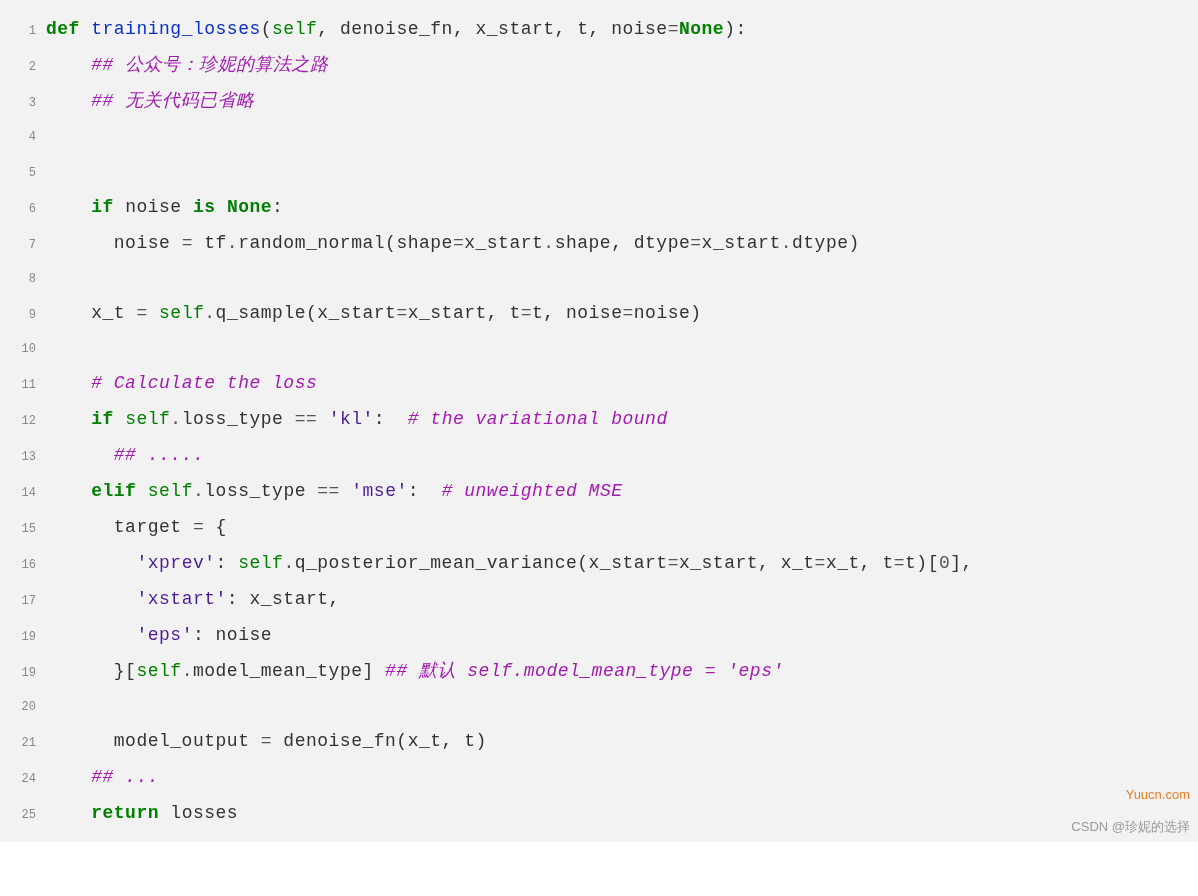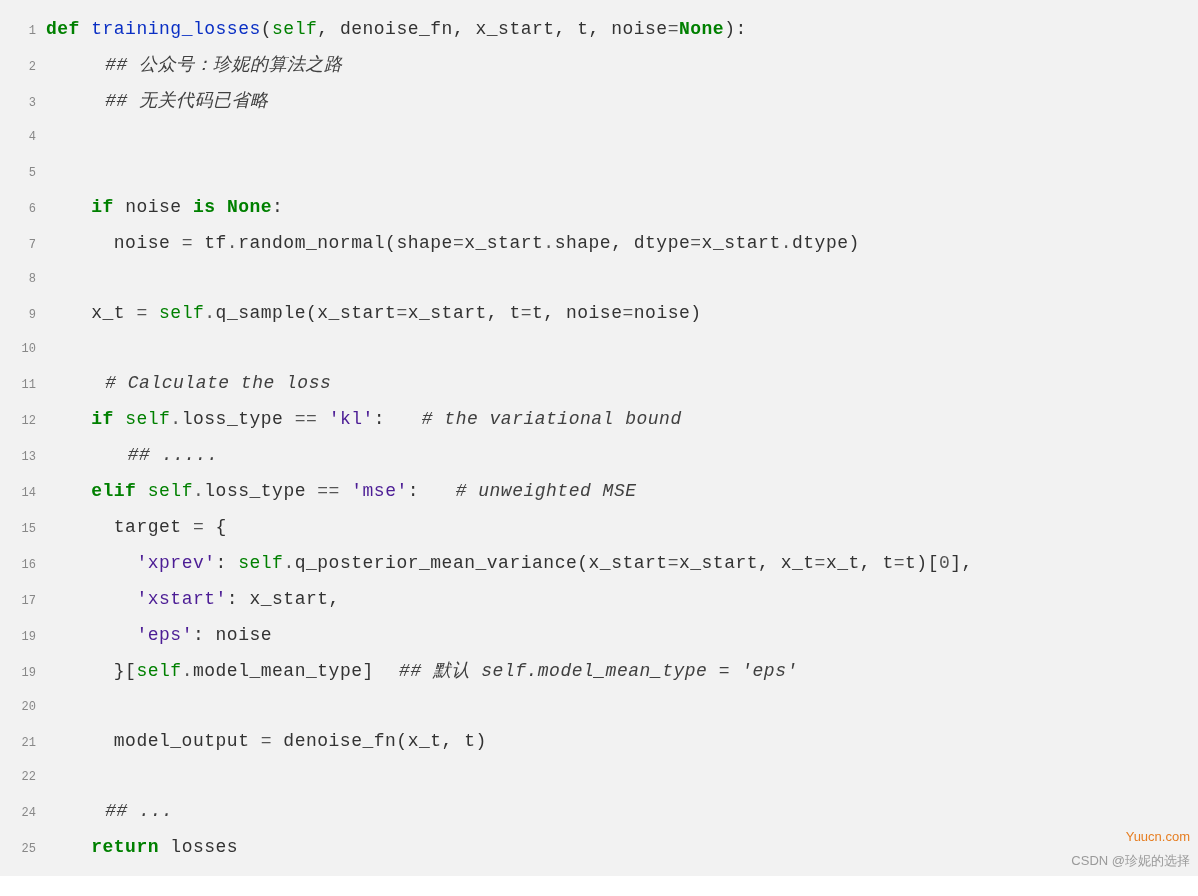--- a/index.html
+++ b/index.html
@@ -36,28 +36,28 @@
     color: #333;
     letter-spacing: 0.5px;
     font-family: Liberation Mono, monospace;
   }
   .kw   { color: #008000; font-weight: bold; }   
   .fn   { color: #0a2fc4; }                       
   .self { color: #008000; }                       
   .none { color: #008000; font-weight: bold; }    
   .str  { color: #4c1d95; }                       
   .num  { color: #555555; }                       
-  .cmt  { color: #404040; font-style: italic; margin-left: 14px; }   
+  .cmt  { color: #a21caf; font-style: italic; }   
   .op   { color: #555555; }                       
   .id   { color: #333333; }                       
 
   .watermark-right {
     position: absolute;
     right: 8px;
-    bottom: 32px;
+    bottom: 40px;
     color: #e67e22;
     font-size: 13px;
     font-family: Arial, sans-serif;
     text-align: right;
   }
   .watermark-bottom {
     position: absolute;
     right: 8px;
     bottom: 6px;
     color: #9a9a9a;
@@ -84,19 +84,18 @@
       <div class="line"><span class="gutter">12</span><span class="code"><span class="id">    </span><span class="kw">if</span><span class="id"> </span><span class="self">self</span><span class="op">.</span><span class="id">loss_type </span><span class="op">==</span><span class="id"> </span><span class="str">'kl'</span><span class="id">:  </span><span class="cmt"># the variational bound</span></span></div>
       <div class="line"><span class="gutter">13</span><span class="code"><span class="id">      </span><span class="cmt">## .....</span></span></div>
       <div class="line"><span class="gutter">14</span><span class="code"><span class="id">    </span><span class="kw">elif</span><span class="id"> </span><span class="self">self</span><span class="op">.</span><span class="id">loss_type </span><span class="op">==</span><span class="id"> </span><span class="str">'mse'</span><span class="id">:  </span><span class="cmt"># unweighted MSE</span></span></div>
       <div class="line"><span class="gutter">15</span><span class="code"><span class="id">      target </span><span class="op">=</span><span class="id"> {</span></span></div>
       <div class="line"><span class="gutter">16</span><span class="code"><span class="id">        </span><span class="str">'xprev'</span><span class="id">: </span><span class="self">self</span><span class="op">.</span><span class="id">q_posterior_mean_variance(x_start</span><span class="op">=</span><span class="id">x_start, x_t</span><span class="op">=</span><span class="id">x_t, t</span><span class="op">=</span><span class="id">t)[</span><span class="num">0</span><span class="id">],</span></span></div>
       <div class="line"><span class="gutter">17</span><span class="code"><span class="id">        </span><span class="str">'xstart'</span><span class="id">: x_start,</span></span></div>
       <div class="line"><span class="gutter">19</span><span class="code"><span class="id">        </span><span class="str">'eps'</span><span class="id">: noise</span></span></div>
       <div class="line"><span class="gutter">19</span><span class="code"><span class="id">      }[</span><span class="self">self</span><span class="op">.</span><span class="id">model_mean_type] </span><span class="cmt">## 默认 self.model_mean_type = 'eps'</span></span></div>
       <div class="line"><span class="gutter">20</span><span class="code"><span class="id"></span></span></div>
       <div class="line"><span class="gutter">21</span><span class="code"><span class="id">      model_output </span><span class="op">=</span><span class="id"> denoise_fn(x_t, t)</span></span></div>
-      <div class="line"><span class="gutter">22</span><span class="code"><span class="id"></span></span></div>
       <div class="line"><span class="gutter">24</span><span class="code"><span class="id">    </span><span class="cmt">## ...</span></span></div>
       <div class="line"><span class="gutter">25</span><span class="code"><span class="id">    </span><span class="kw">return</span><span class="id"> losses</span></span></div>
     </div>
   <div class="watermark-right">Yuucn.com</div>
   <div class="watermark-bottom">CSDN @珍妮的选择</div>
 </div>
 
 </body></html>

